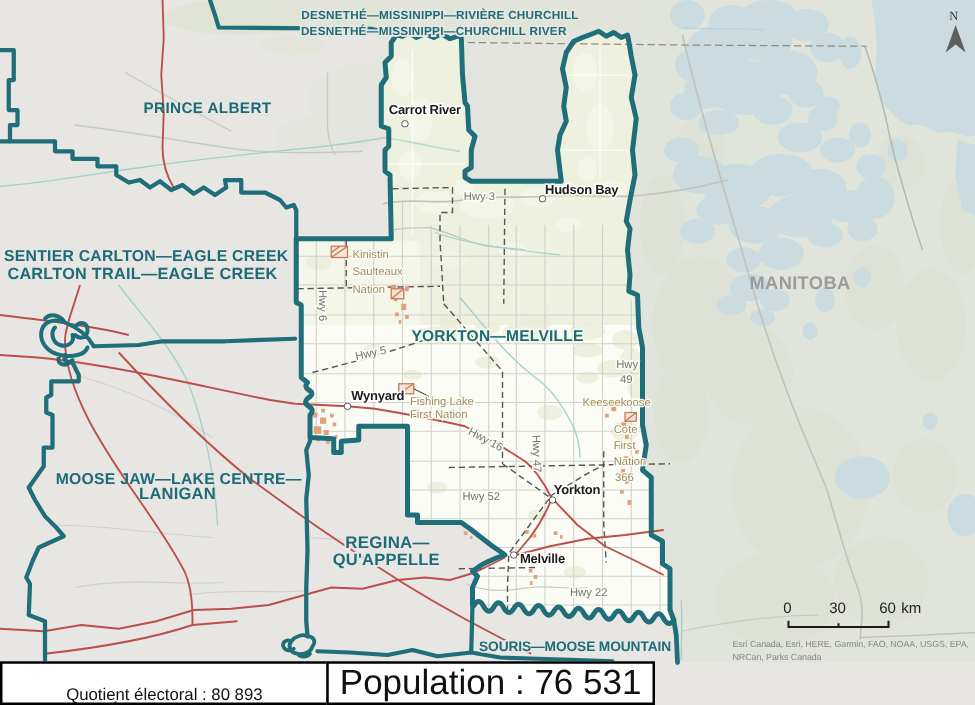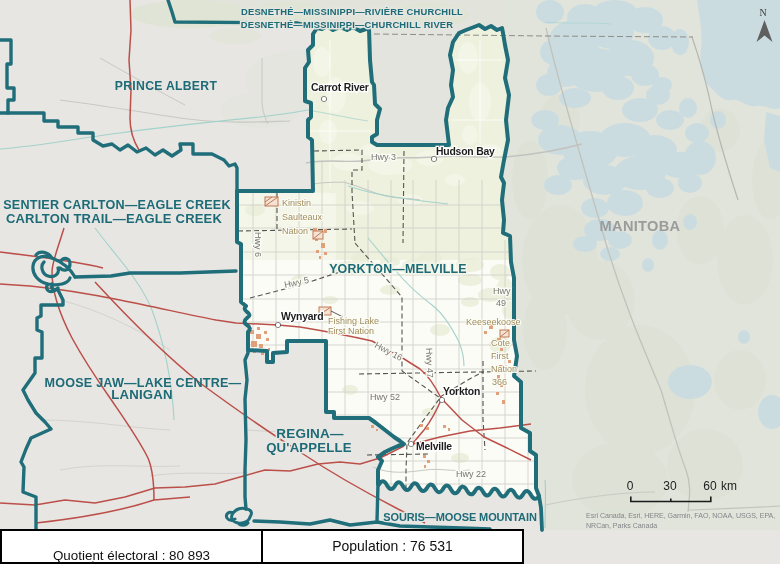--- a/index.html
+++ b/index.html
@@ -1,21 +1,21 @@
 <!DOCTYPE html>
 <html><head>
 <meta charset="utf-8">
 <style>
 html,body{margin:0;padding:0;width:780px;height:564px;overflow:hidden;background:#fff}
 body{font-family:"Liberation Sans",sans-serif;position:relative}
 #map{position:absolute;left:0;top:0}
 .bar{position:absolute;left:0;top:529px;width:780px;height:35px;display:flex;z-index:5}
 .bx{box-sizing:border-box;border:2px solid #000;background:#fff;height:35px;text-align:center;color:#111}
 .b1{width:263px}
-.b2{width:263px;margin-left:-2px;font-size:14px;line-height:30px;letter-spacing:0}
+.b2{width:263px;margin-left:-2px;font-size:28px;line-height:30px;letter-spacing:0}
 .b3{width:258px;margin-left:-2px}
 .sm{font-size:13.4px;line-height:12.6px;padding-top:19px}
 </style>
 </head>
 <body>
 <svg id="map" width="780" height="564" viewBox="0 0 780 564" xmlns="http://www.w3.org/2000/svg">
 <defs>
 <clipPath id="dclip">
         <path d="M237,191 L313,191 L312,140 L308,137 L308,120 L311,117 L311,103 L305,101 L305,68 L309,62 L308,50 L313,45 L313,34 L317,28 L322,29 L327,26 L333,30 L340,27 L347,30 L353,27 L360,31 L366,29 L369,29 L370,60 L372,82 L374,85 L375,104 L380,109 L377,120 L377,134 L372,137 L372,142 L377,145 L449,145 L446,120 L448,108 L453,97 L451,85 L453,70 L450,55 L453,42 L459,33 L466,30 L474,27 L479,25 L485,29 L491,26 L497,30 L502,28 L503,33 L505,45 L508,60 L505,78 L509,95 L506,120 L508,140 L504,160 L501,177 L504,183 L502,200 L504,220 L503,233 L510,236 L511,262 L514,278 L514,340 L517,356 L514,376 L521,382 L521,428 L530,433 L530,451 L536,455 L536,488 L539,496 Q535,502.2 531,495.0 Q527,487.2 523,494.4 Q519,501.1 515,493.9 Q511,486.1 507,493.3 Q503,500.0 499,492.8 Q495,485.0 491,492.2 Q487,498.9 483,491.7 Q479,483.9 475,491.1 Q471,497.8 467,490.6 Q463,482.9 459,490.1 Q455,496.7 451,489.5 Q447,481.8 443,489.0 Q439,495.6 435,488.4 Q431,480.7 427,487.9 Q423,494.5 419,487.3 Q415,479.6 411,486.8 Q407,493.5 403,486.3 Q399,478.5 395,485.7 Q391,492.4 387,485.2 Q383,477.4 379,484.6 L378,484 L378,470 L382,461 L378,457 L385,452 L391,449 L398,446 L404,444 L400,441 L394,437 L385,430 L376,423 L369,418 L334,418 L334,412 L326,412 L326,341 L287,341 L287,352 L273,353 L273,362 L267,362 L267,351 L248,350 L248,332 Q252,328 247,325 Q242,322 247,318 Q252,315 247,312 Q243,309 246,306 L241,302 L241,244 L237,242 Z"></path>
       </clipPath>

